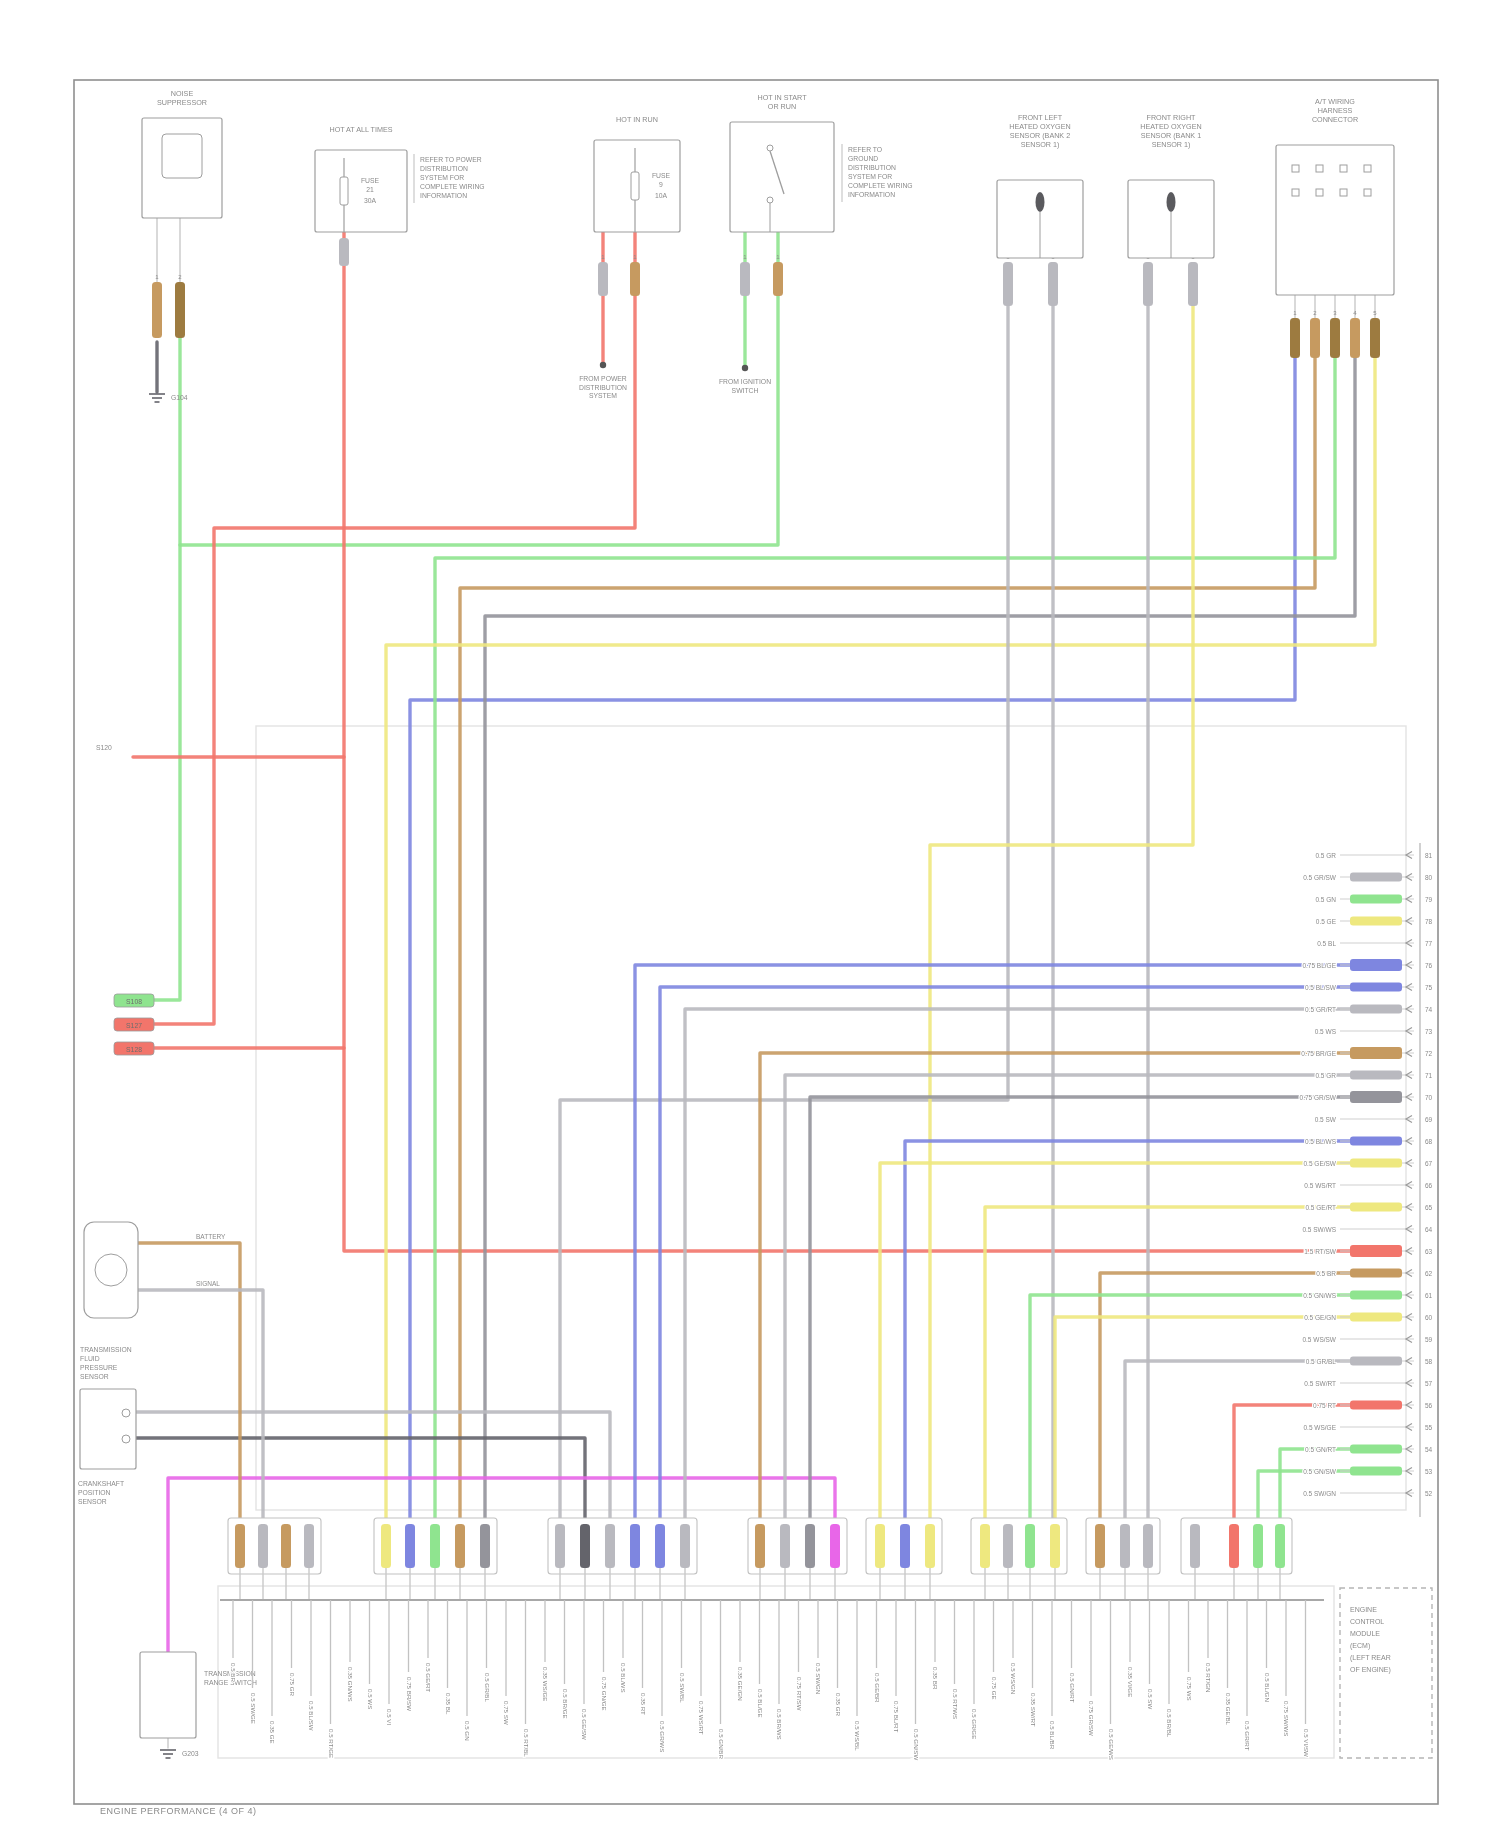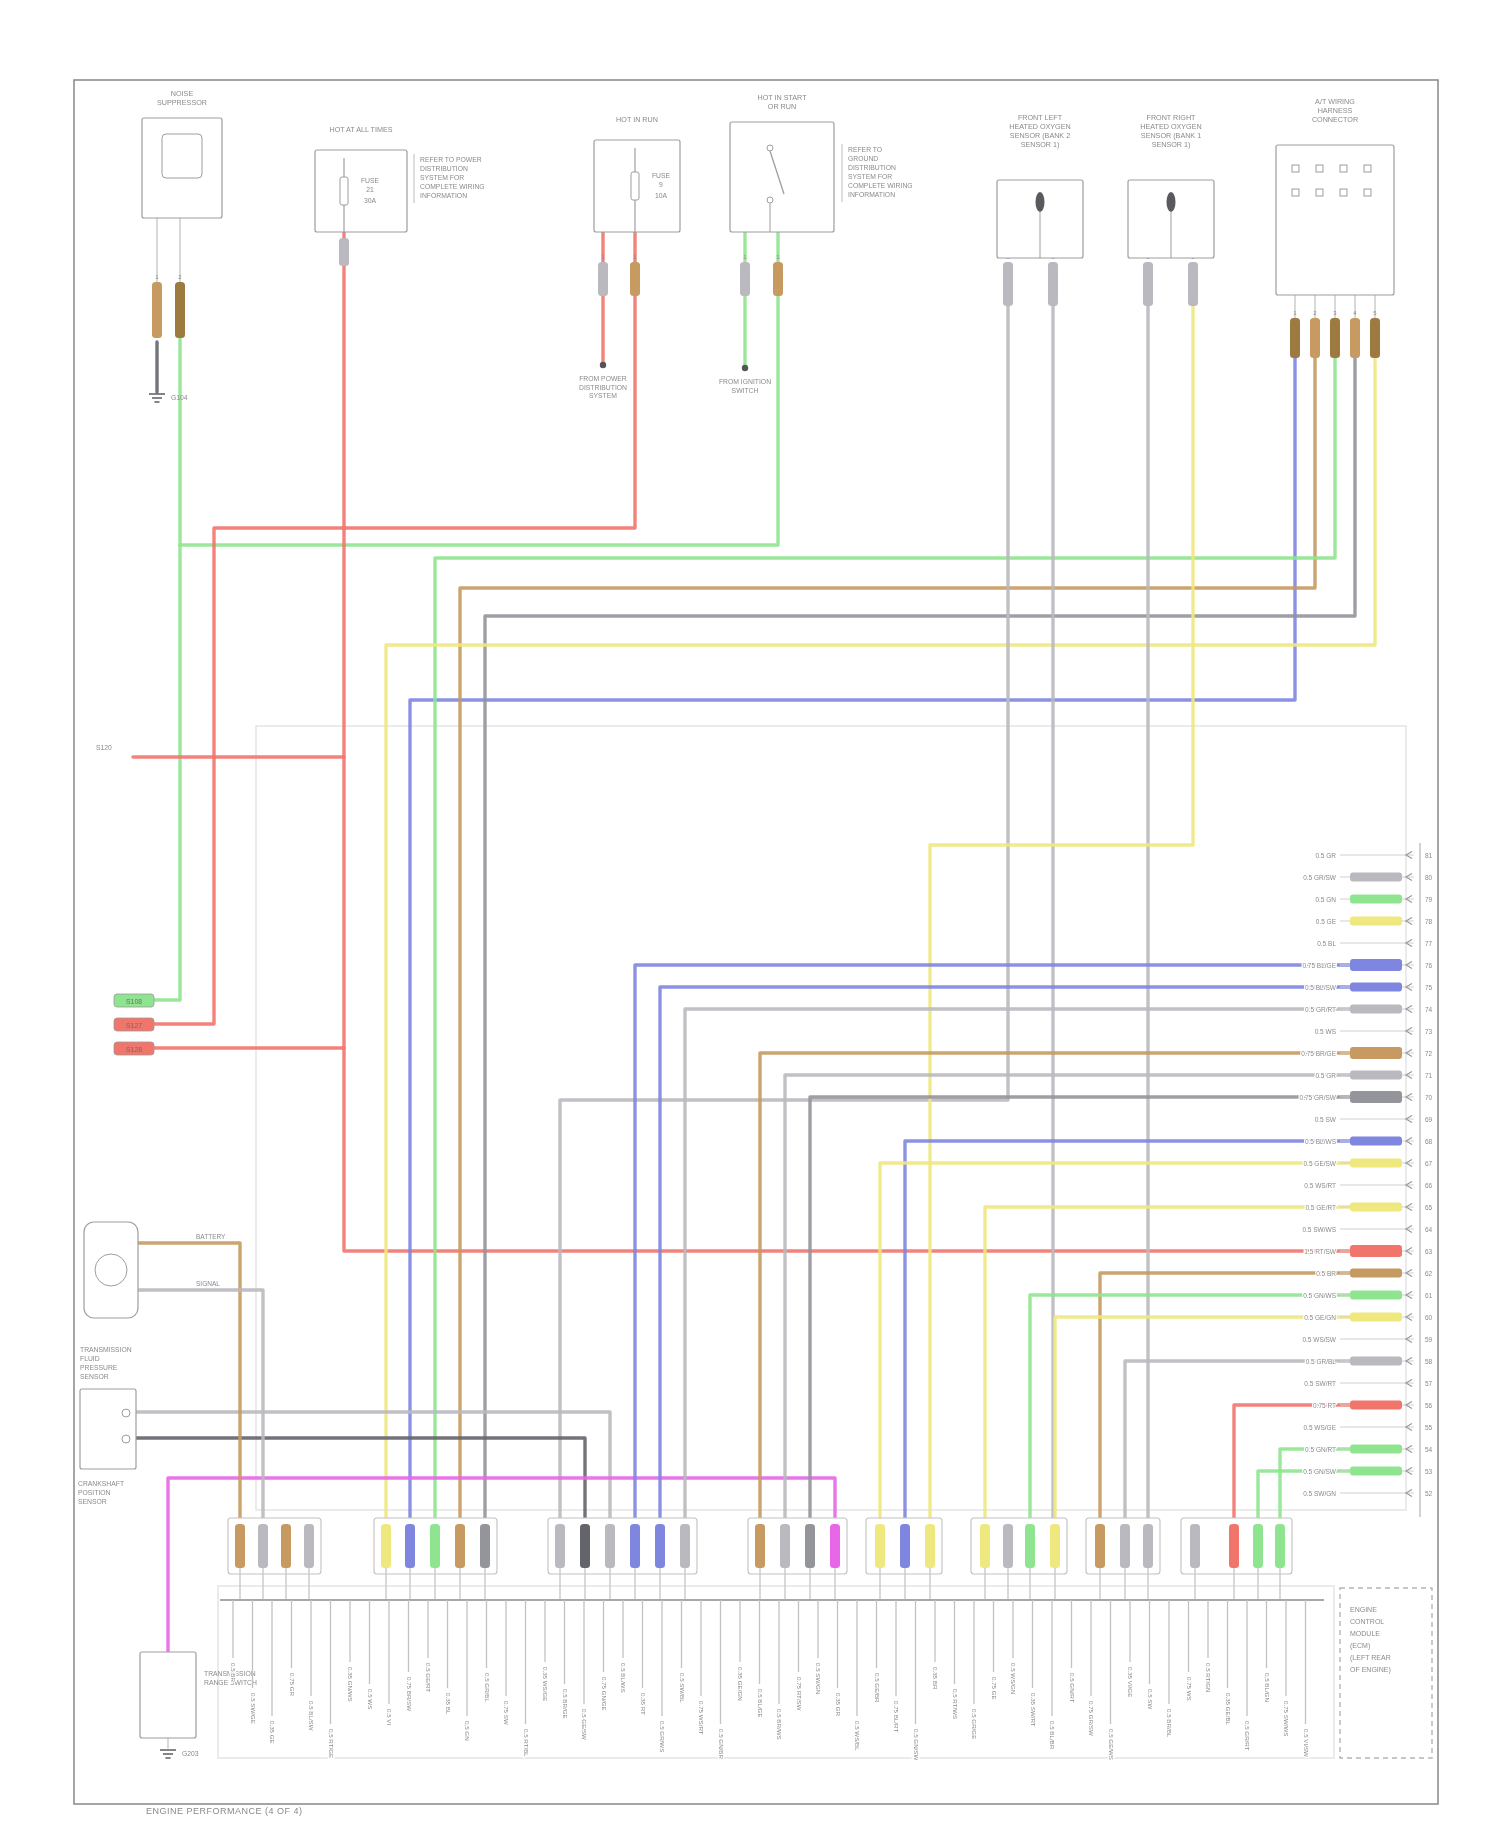--- a/index.html
+++ b/index.html
@@ -1,20 +1,20 @@
 <!DOCTYPE html>
 <html><head>
 <meta charset="utf-8">
 <style>
   html,body{margin:0;padding:0;background:#ffffff;}
   .stage{position:relative;width:1500px;height:1828px;background:#ffffff;overflow:hidden;}
   svg{position:absolute;left:0;top:0;}
   svg text{font-family:"Liberation Sans", sans-serif;}
   .footer{position:absolute;left:100px;top:1806px;font-family:"Liberation Sans",sans-serif;
-          font-size:9px;color:#8a8a8a;letter-spacing:.5px;margin-left:46px;}
+          font-size:9px;color:#8a8a8a;letter-spacing:.5px;}
 </style>
 </head>
 <body>
 
 <div class="stage">
   <svg id="svg" width="1500" height="1828" viewBox="0 0 1500 1828">
       <rect x="74" y="80" width="1364" height="1724" fill="none" stroke="#8f8f8f" stroke-width="1.6"></rect>
       <rect x="256" y="726" width="1150" height="784" fill="none" stroke="#e3e3e3" stroke-width="1.4"></rect>
       <rect x="218" y="1586" width="1116" height="172" fill="none" stroke="#e3e3e3" stroke-width="1.4"></rect>
       <rect x="1340" y="1588" width="92" height="170" fill="none" stroke="#b5b5b5" stroke-width="1.4" stroke-dasharray="5 4"></rect>

